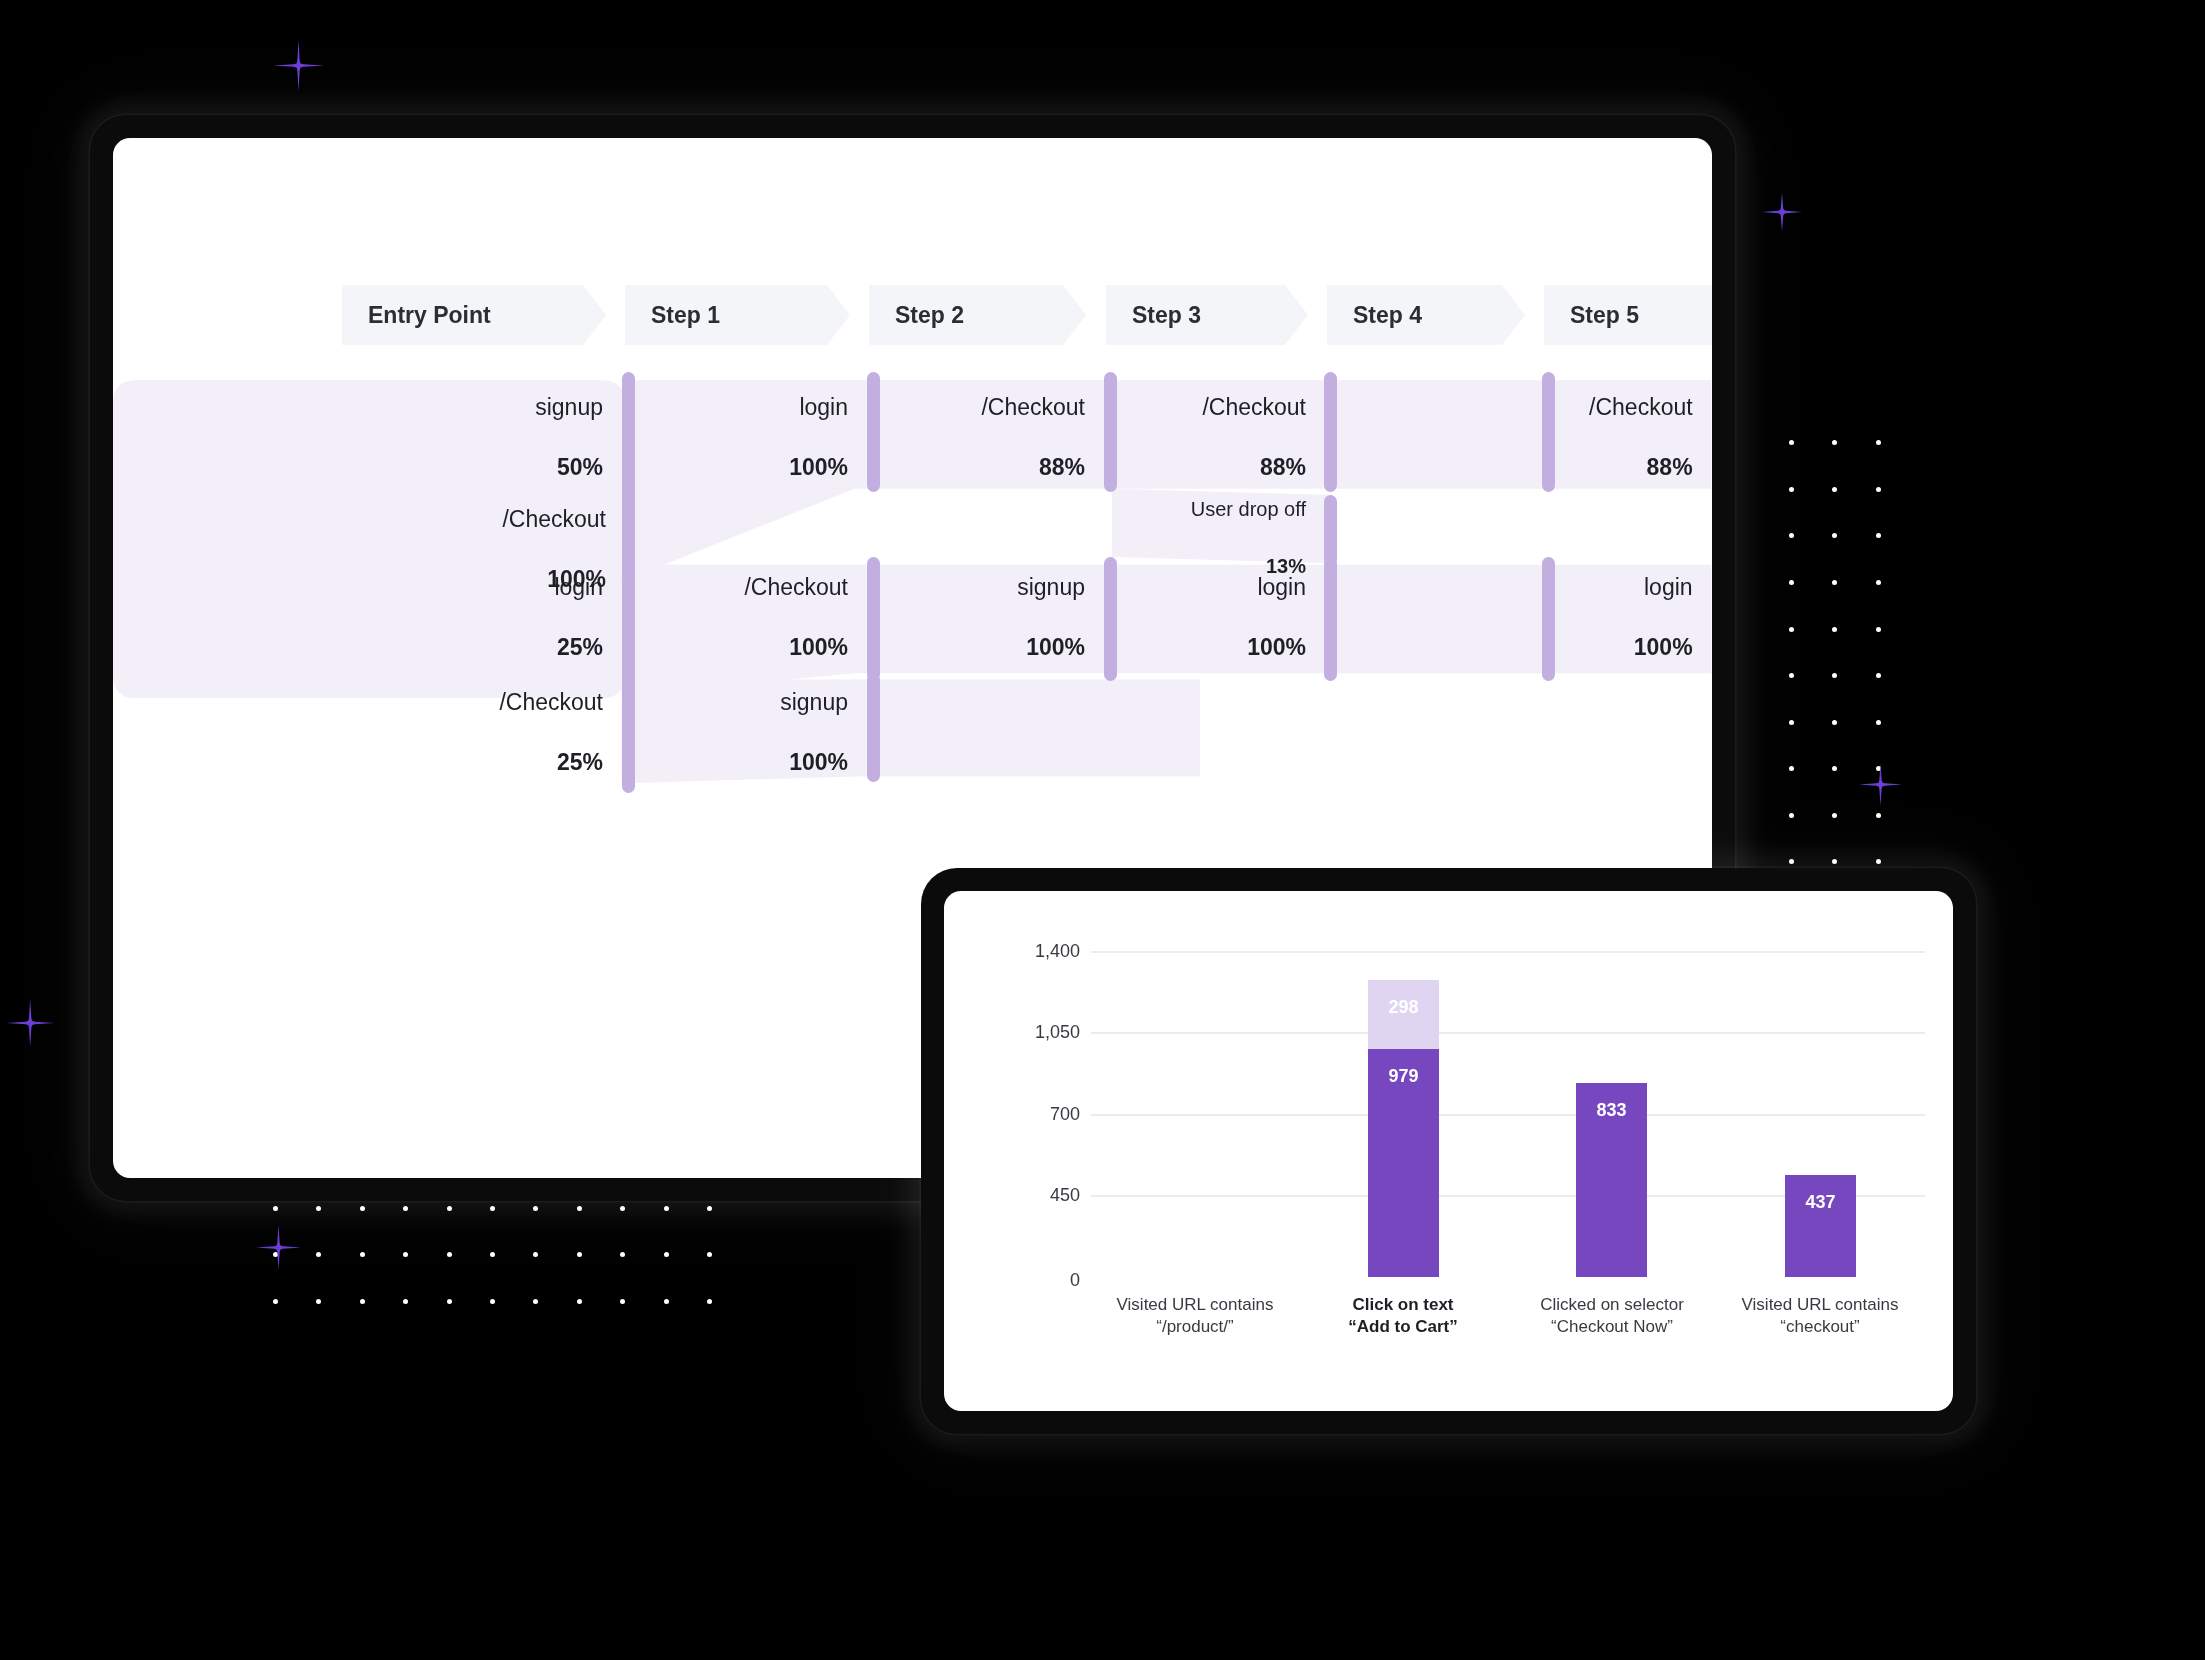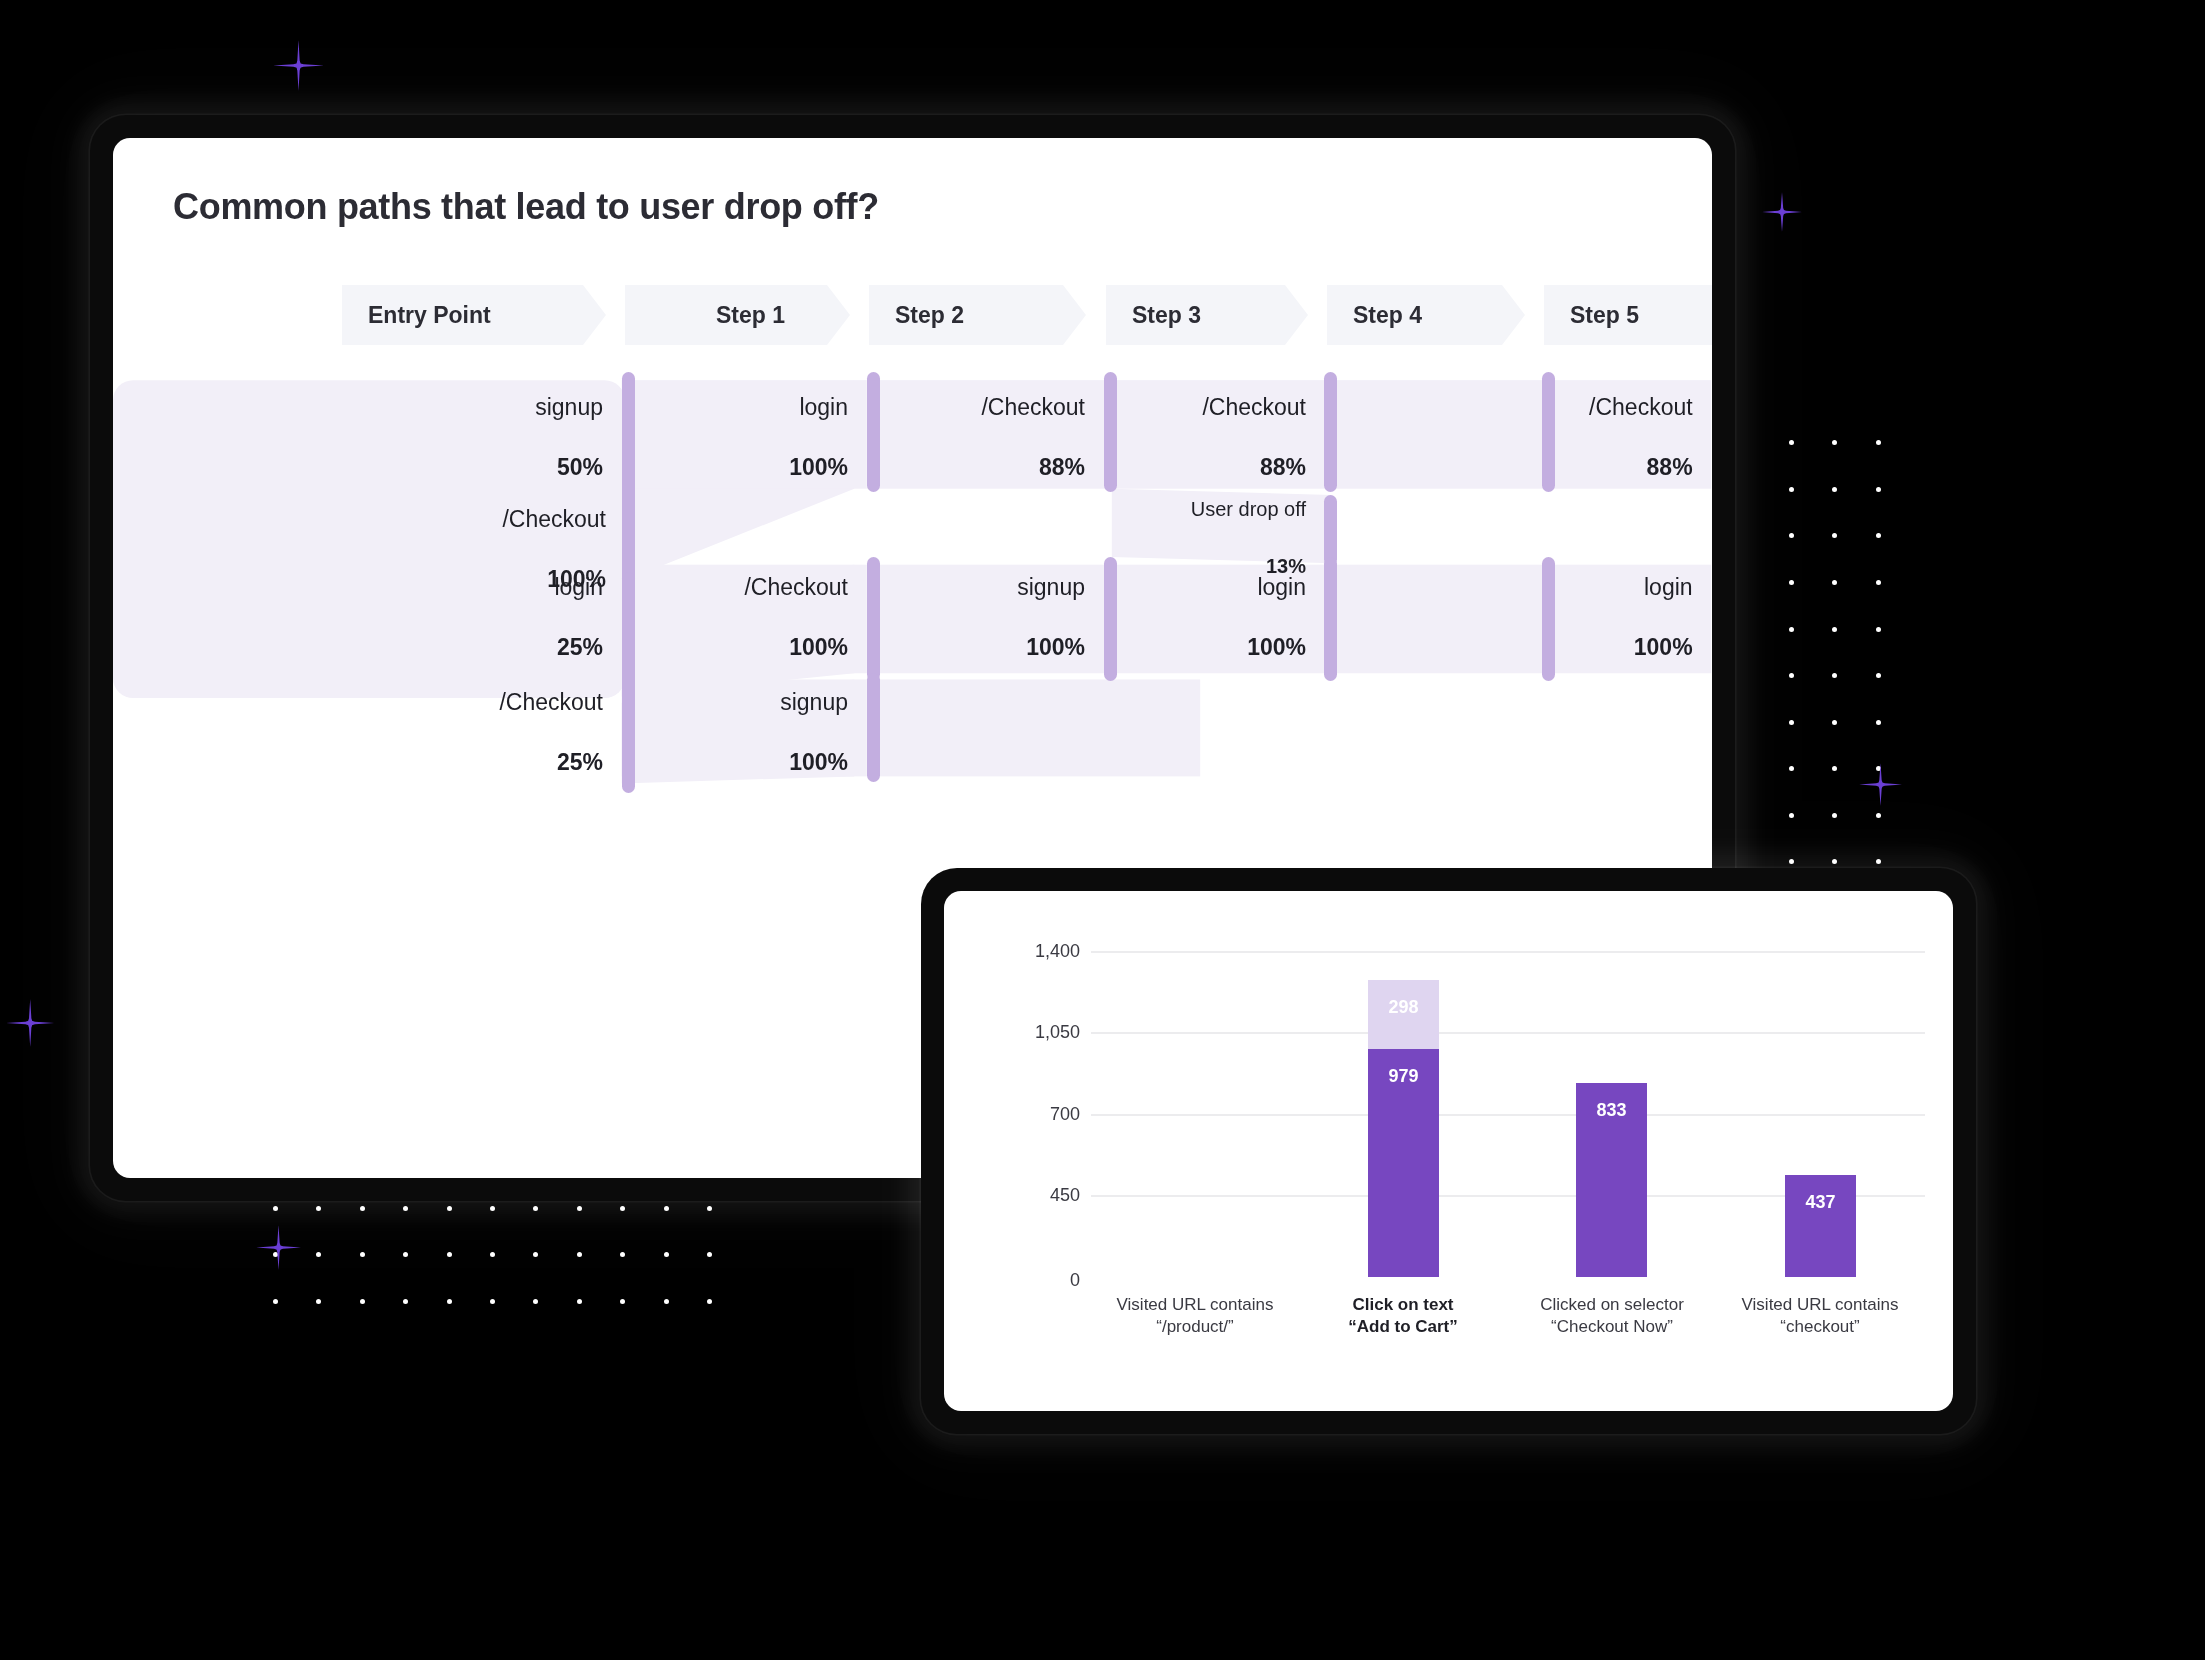--- a/index.html
+++ b/index.html
@@ -218,27 +218,26 @@
       <b></b>
     </div>
   <div class="sparkle" style="left:256px; top:1225px; width:45px; height:45px;">
       <i></i>
       <b></b>
     </div>
 
   <div class="device" id="device-sankey">
     <div class="screen">
 
-      <div class="sankey-title">Common paths that lead to user drop off?</div>
 
       <div class="step-row" id="step-row">
           <div class="step-chip" style="left: 229px; width: 264px;">
             <span>Entry Point</span>
           </div>
-          <div class="step-chip" style="left: 512px; width: 225px; justify-content: center;">
+          <div class="step-chip" style="left: 512px; width: 225px;">
             <span>Step 1</span>
           </div>
           <div class="step-chip" style="left: 756px; width: 217px;">
             <span>Step 2</span>
           </div>
           <div class="step-chip" style="left: 993px; width: 202px;">
             <span>Step 3</span>
           </div>
           <div class="step-chip" style="left: 1214px; width: 198px;">
             <span>Step 4</span>

